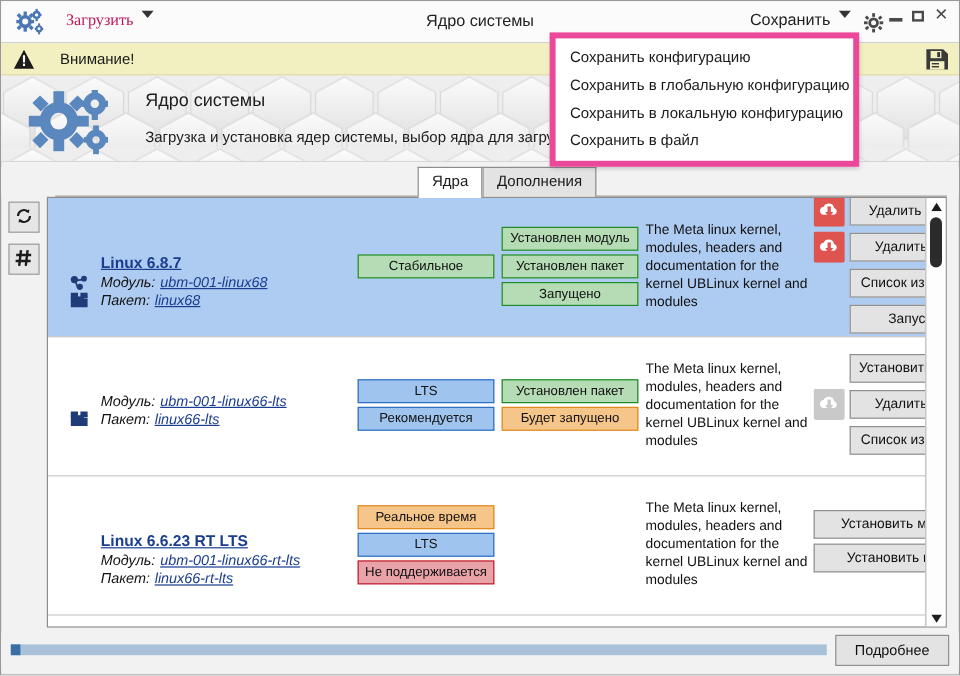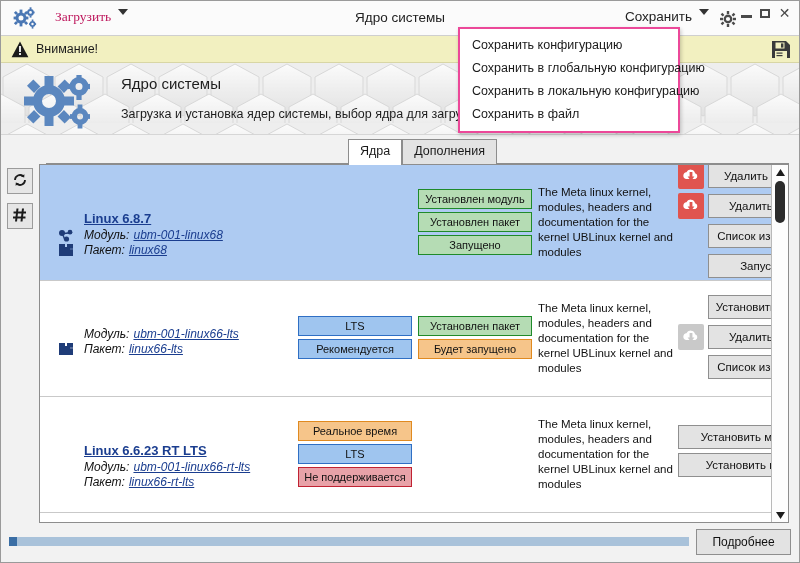--- a/index.html
+++ b/index.html
@@ -38,38 +38,38 @@
   }
   .tb-gear{position:absolute;right:62px;top:9px;width:18px;height:18px;}
   .wbtns{position:absolute;right:8px;top:6px;display:flex;align-items:center;gap:6px;}
   .wb{width:13px;height:13px;position:relative;}
   .wb-min::after{content:"";position:absolute;left:1px;top:8px;width:11px;height:3px;background:#4a4a4a;}
   .wb-max::after{content:"";position:absolute;left:1px;top:2px;width:10px;height:9px;border:2px solid #4a4a4a;box-sizing:border-box;}
   .wb-close{font-size:14px;line-height:13px;color:#4a4a4a;text-align:center;font-family:"DejaVu Sans",sans-serif;}
 
   
   .menu{
-    position:absolute;left:457px;top:26px;width:222px;
-    background:#fff;border:2px solid #ec4899;
+    position:absolute;left:457px;top:26px;width:258px;
+    background:#fff;border:5px solid #ec4899;
     box-shadow:1px 2px 4px rgba(0,0,0,.22);z-index:40;
     padding:5px 0;box-sizing:border-box;
   }
   .menu-item{
     padding:3px 12px;font-size:12.5px;color:#1a1a1a;white-space:nowrap;cursor:default;
     line-height:17px;
   }
 
   
   .warn{
     position:relative;height:27px;background:#f2f0c0;
     border-bottom:1px solid #d8d6a5;box-sizing:border-box;
     display:flex;align-items:center;
   }
   .warn-ico{margin-left:10px;width:18px;height:17px;}
-  .warn-txt{margin-left:7px;font-size:12.5px;color:#1a1a1a;}
+  .warn-txt{margin-left:21px;font-size:12.5px;color:#1a1a1a;}
   .warn-save{position:absolute;right:8px;top:4px;width:20px;height:19px;}
 
   
   .banner{
     position:relative;height:72px;overflow:hidden;
     background:#efefef;border-bottom:1px solid #d6d6d6;box-sizing:border-box;
   }
   .banner svg.hex{position:absolute;left:0;top:0;}
   .banner-gear{position:absolute;left:22px;top:12px;width:78px;height:56px;}
   .banner-t1{position:absolute;left:120px;top:12px;font-size:15px;color:#1d1d1d;}
@@ -364,20 +364,23 @@
                 <span class="ico">
                   <svg width="16" height="14" viewBox="0 0 16 14">
                     <path d="M1 1 h6 v3 h2 v-3 h6 v4 l-3 0 l0 1.2 l3 0 v6.8 h-14 z" fill="#1f3c78"></path>
                     <path d="M1 5 h6 v1.4 h2 v-1.4 h6" fill="none" stroke="#1f3c78" stroke-width="1.4"></path>
                   </svg>
                 </span>
                 <span class="klabel">Пакет:</span>
                 <a class="klink">linux68</a>
               </div>
             </div>
+            <div class="badges-left" style="top: 46.5px;">
+              <div class="badge b-green">Стабильное</div>
+            </div>
             <div class="badges-right" style="top: 23.5px;">
               <div class="badge b-green">Установлен модуль</div>
               <div class="badge b-green">Установлен пакет</div>
               <div class="badge b-green">Запущено</div>
             </div>
             <div class="desc" style="top: 20px;">The Meta linux kernel, modules, headers and documentation for the kernel UBLinux kernel and modules</div>
             <div class="actions" style="top: -2px;">
               <div class="act">
                 <span class="cloud"><svg width="26" height="26" viewBox="0 0 26 26">
                     <rect width="26" height="26" rx="2" fill="#e0544f"></rect>

